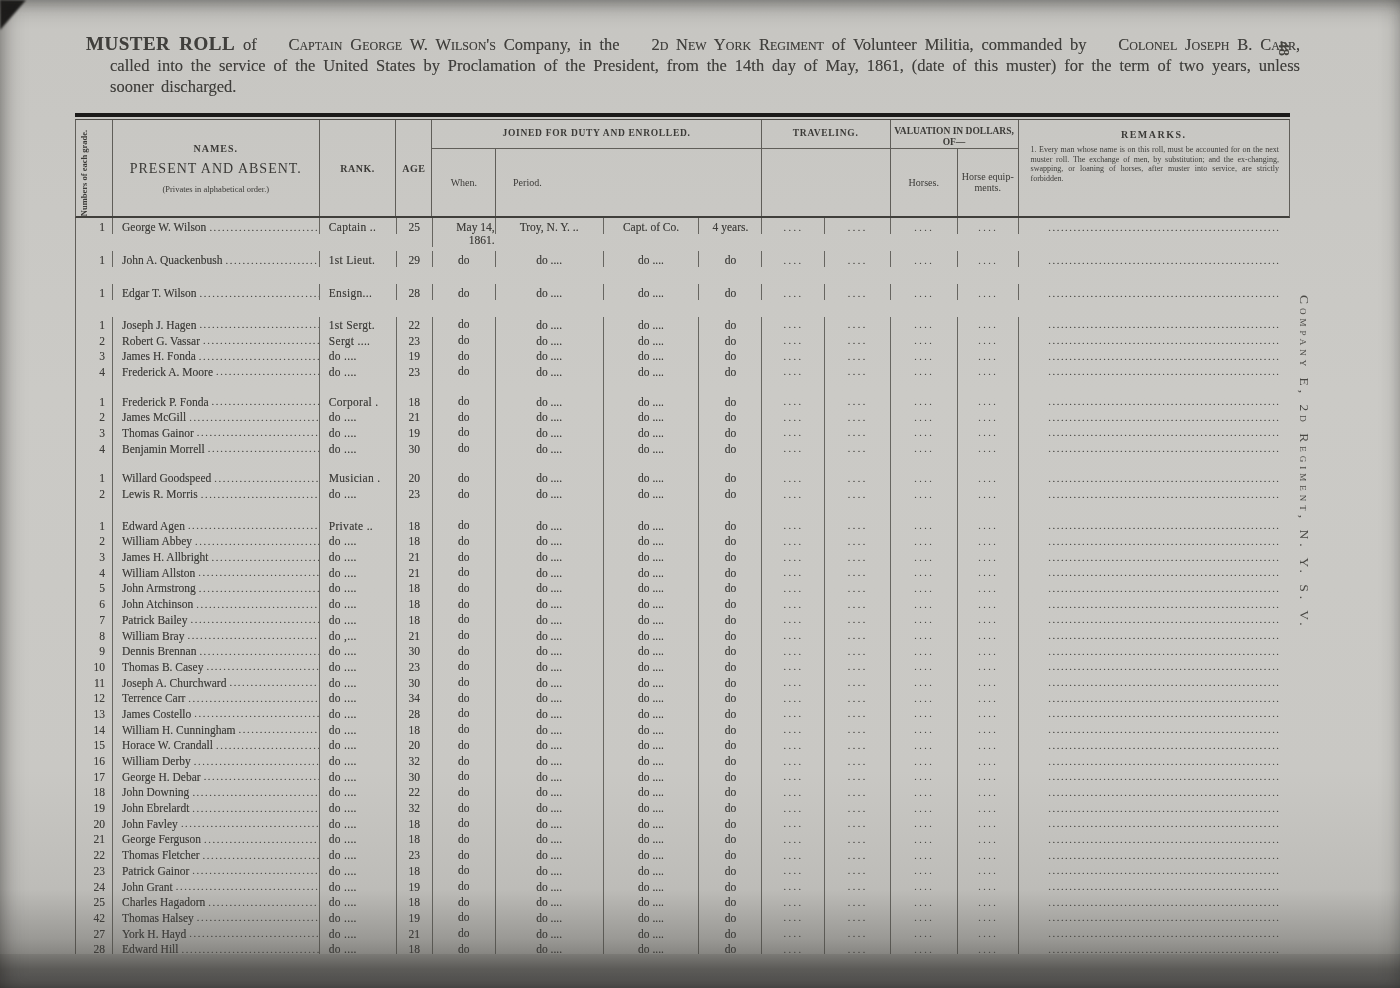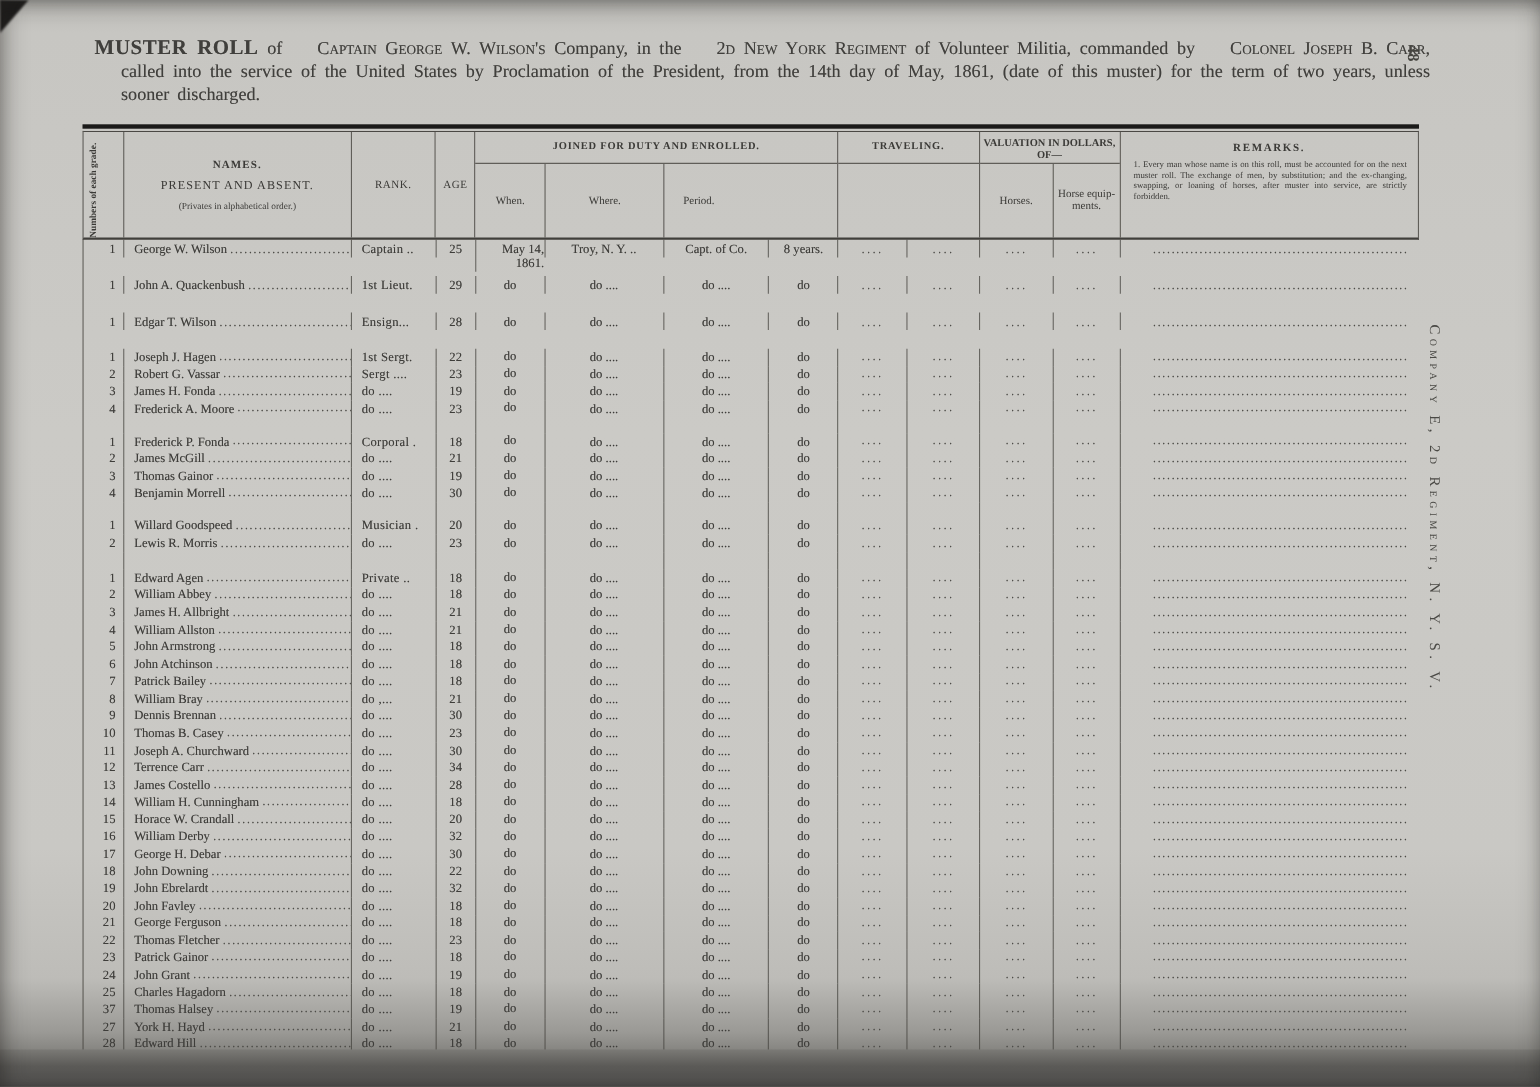--- a/index.html
+++ b/index.html
@@ -43,23 +43,23 @@
   
   .w-no{width:36px}.w-name{width:207px}.w-rank{width:77px}.w-age{width:36px}
   .w-when{width:63px}.w-where{width:108px}.w-by{width:96px}.w-period{width:63px}
   .w-to{width:63px}.w-from{width:66px}.w-horses{width:67px}.w-equip{width:61px}.w-rem{width:272px}
   .w-joined{width:330px}.w-trav{width:129px}.w-val{width:128px}
 
   .h-num .vtxt{position:absolute;left:-28px;top:38px;width:92px;height:30px;
     transform:rotate(-90deg);font-size:8.5px;line-height:10px;text-align:center;font-weight:bold;}
   .h-names{display:flex;flex-direction:column;align-items:center;justify-content:center;gap:7px;}
   .h-names .l1{font-size:10px;font-weight:bold;letter-spacing:1px;}
-  .h-names .l2{font-size:11px;letter-spacing:1px;}
+  .h-names .l2{font-size:14px;letter-spacing:1px;}
   .h-names .l3{font-size:8.5px;}
-  .h-mid{display:flex;align-items:center;justify-content:center;font-size:10px;font-weight:normal;
+  .h-mid{display:flex;align-items:center;justify-content:center;font-size:10px;font-weight:bold;
     letter-spacing:.5px;text-align:right;}
   .val-title{font-weight:bold;font-size:9.5px;line-height:11px;text-align:center;padding-top:6px;
     height:22px;border-bottom:1px solid rgba(70,68,63,.8);}
   .h-rem .rem-title{font-weight:bold;font-size:10px;letter-spacing:1.5px;text-align:center;padding-top:9px;}
   .h-rem .rem-note{font-size:8px;line-height:9.5px;text-align:justify;padding:5px 10px 0 12px;
     color:#3d3c39;}
 
   
   .tbody{border-left:1px solid rgba(70,68,63,.8);}
   .row{display:flex;}
@@ -104,21 +104,20 @@
         <div class="l2">PRESENT AND ABSENT.</div>
         <div class="l3">(Privates in alphabetical order.)</div>
       </div>
       <div class="hcell w-rank h-mid">RANK.</div>
       <div class="hcell w-age h-mid">AGE</div>
 
       <div class="hcell w-joined">
         <div class="grp-title">JOINED FOR DUTY AND ENROLLED.</div>
         <div class="grp-sub">
           <div class="scell w-when">When.</div>
-          <div class="scell w-where">Where.</div>
           <div class="scell w-period">Period.</div>
         </div>
       </div>
 
       <div class="hcell w-trav">
         <div class="grp-title">TRAVELING.</div>
       </div>
 
       <div class="hcell w-val">
         <div class="val-title">VALUATION IN DOLLARS, OF—</div>
@@ -140,21 +139,21 @@
             <div class="cell c-no w-no">1</div>
             <div class="cell c-name w-name">
               <div class="nm">George W. Wilson</div>
               <div class="ldr">................................................................................................................................................................</div>
             </div>
             <div class="cell c-rank w-rank">Captain ..</div>
             <div class="cell c-age w-age">25</div>
             <div class="cell c-when w-when">May 14, 1861.</div>
             <div class="cell c-where w-where">Troy, N. Y. ..</div>
             <div class="cell c-by w-by">Capt. of Co.</div>
-            <div class="cell c-period w-period">8 years.</div>
+            <div class="cell c-period w-period">4 years.</div>
             <div class="cell c-to w-to dotcell">....</div>
             <div class="cell c-from w-from dotcell">....</div>
             <div class="cell c-horses w-horses dotcell">....</div>
             <div class="cell c-equip w-equip dotcell">....</div>
             <div class="cell c-remarks w-rem">
               <div class="ldr">................................................................................................................................................................</div>
             </div>
           </div>
           <div class="row">
             <div class="cell c-no w-no">1</div>
@@ -943,21 +942,21 @@
             <div class="cell c-period w-period">do</div>
             <div class="cell c-to w-to dotcell">....</div>
             <div class="cell c-from w-from dotcell">....</div>
             <div class="cell c-horses w-horses dotcell">....</div>
             <div class="cell c-equip w-equip dotcell">....</div>
             <div class="cell c-remarks w-rem">
               <div class="ldr">................................................................................................................................................................</div>
             </div>
           </div>
           <div class="row">
-            <div class="cell c-no w-no">37</div>
+            <div class="cell c-no w-no">42</div>
             <div class="cell c-name w-name">
               <div class="nm">Thomas Halsey</div>
               <div class="ldr">................................................................................................................................................................</div>
             </div>
             <div class="cell c-rank w-rank">do ....</div>
             <div class="cell c-age w-age">19</div>
             <div class="cell c-when w-when">do</div>
             <div class="cell c-where w-where">do ....</div>
             <div class="cell c-by w-by">do ....</div>
             <div class="cell c-period w-period">do</div>

